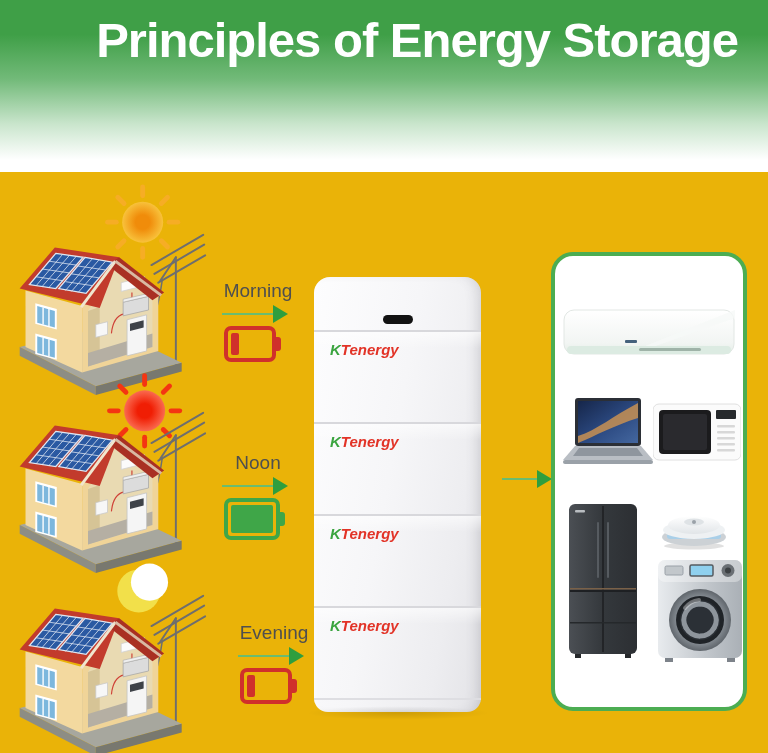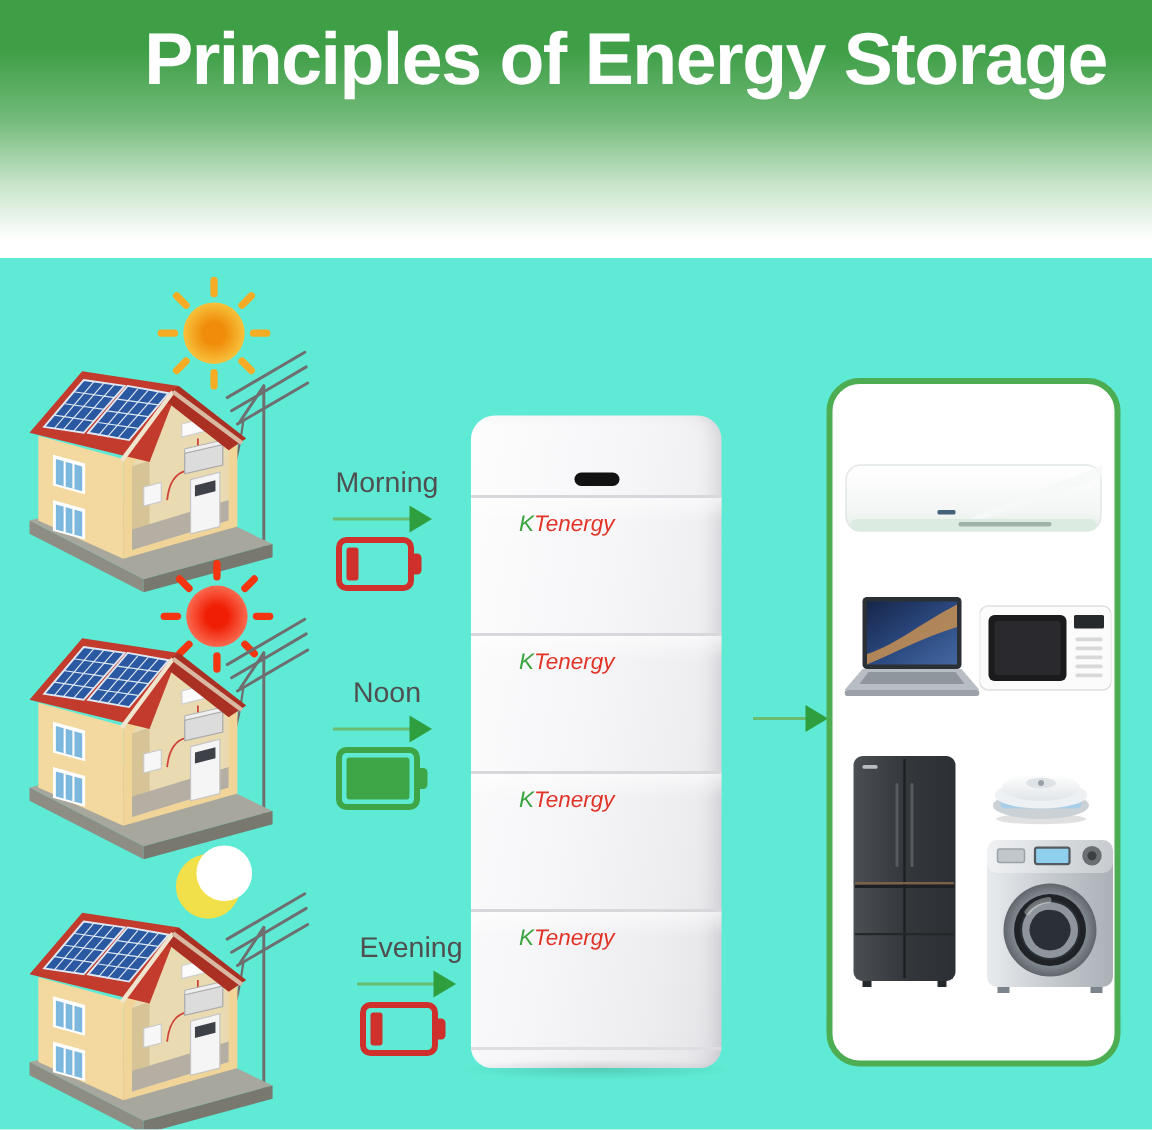--- a/index.html
+++ b/index.html
@@ -1,34 +1,34 @@
 <!DOCTYPE html>
 <html style="--header-green: #3f9f47; --arrow-shaft: #6abc70; --arrow-head: #2f9e3e; --brand-red: #e23327; --brand-green: #3aa43f; --panel-border: #4cad52; --label-text: #4f4f4f; --sun-morning-core: #f08c0a; --sun-morning-edge: #f8c23c; --sun-morning-ray: #f6ad25; --sun-noon-core: #f01e04; --sun-noon-edge: #fa6a50; --sun-noon-ray: #f43512; --moon: #f2e04a;"><head>
 <meta charset="utf-8">
 <style>
   html,body{margin:0;padding:0;background:#fff;}
-  .canvas{position:relative;width:768px;height:753px;background:#5eead4;overflow:hidden;
+  .canvas{position:relative;width:768px;height:753px;background:#eab308;overflow:hidden;
           font-family:"Liberation Sans",sans-serif;}
 
   
   .header{position:absolute;left:0;top:0;width:768px;height:172px;
     background:linear-gradient(180deg,var(--header-green,#3f9f47) 0%,var(--header-green,#3f9f47) 20%,
                #72ba79 46%,#c9e5cc 72%,#ffffff 93%);}
   .title{position:absolute;top:12px;right:30px;text-align:right;color:#ffffff;
     font-weight:700;font-size:49px;line-height:57px;letter-spacing:-1px;}
 
   
   .scene-svg{position:absolute;left:6px;width:205px;height:220px;}
   .scene--morning{top:179px;} .scene--noon{top:357px;} .scene--evening{top:540px;}
   .scene--morning .rays{stroke:var(--sun-morning-ray,#f6ad25);}
   .scene--noon .rays{stroke:var(--sun-noon-ray,#f43512);}
 
   
   .time-group{position:absolute;width:76px;display:flex;flex-direction:column;align-items:flex-start;}
-  .tg-morning{left:220px;top:280px;margin-top:32px;} .tg-noon{left:220px;top:452px;justify-content:center;} .tg-evening{left:220px;top:622px;margin-left:16px;}
+  .tg-morning{left:220px;top:280px;} .tg-noon{left:220px;top:452px;justify-content:center;} .tg-evening{left:220px;top:622px;margin-left:16px;}
   .time-label{align-self:center;font-size:19px;color:var(--label-text,#4f4f4f);line-height:22px;}
   .flow-arrow{position:relative;width:66px;height:18px;margin:3px 0 3px 2px;}
   .flow-arrow::before{content:'';position:absolute;left:0;right:13px;top:7.5px;height:2.5px;
     background:var(--arrow-shaft,#6abc70);}
   .flow-arrow::after{content:'';position:absolute;right:0;top:0;width:0;height:0;
     border:9px solid transparent;border-right:none;border-left:15px solid var(--arrow-head,#2f9e3e);}
   .battery{position:relative;margin-left:4px;width:44px;height:28px;
     border:4px solid var(--bcolor,#d0302b);border-radius:7px;}
   .battery::after{content:'';position:absolute;right:-9px;top:50%;margin-top:-7px;width:5px;height:14px;
     border-radius:0 3px 3px 0;background:var(--bcolor,#d0302b);}
@@ -40,21 +40,21 @@
   
   .tower{position:absolute;left:314px;top:277px;width:167px;height:435px;
     background:linear-gradient(100deg,#fdfdfe 0%,#f6f6f8 45%,#ededf0 78%,#e3e3e7 100%);
     border-radius:16px 16px 14px 14px;
     box-shadow:inset -10px 0 14px -8px rgba(60,60,70,.20), inset 6px 0 10px -8px rgba(255,255,255,.95);}
   .tower-cap{position:relative;height:53px;border-radius:16px 16px 0 0;}
   .vent{position:absolute;left:50%;bottom:6px;margin-left:-15px;width:30px;height:9px;
     border-radius:5px;background:#121212;}
   .tower-module{position:relative;height:90px;border-top:2px solid #d8d8dc;
     background:linear-gradient(180deg,rgba(255,255,255,.6),rgba(255,255,255,0) 18%);}
-  .brand{position:absolute;left:32px;top:9px;font-style:italic;font-weight:400;font-size:15px;letter-spacing:0;}
+  .brand{position:absolute;left:16px;top:9px;font-style:italic;font-weight:700;font-size:15px;letter-spacing:0;}
   .brand .k{font-style:italic;color:var(--brand-green,#3aa43f);}
   .brand .r{font-style:italic;color:var(--brand-red,#e23327);}
   .tower-base{height:20px;border-top:2px solid #dedee2;border-radius:0 0 14px 14px;}
   .tower-shadow{position:absolute;left:306px;top:706px;width:184px;height:14px;
     background:radial-gradient(ellipse at center,rgba(0,0,0,.12) 0%,rgba(0,0,0,0) 70%);}
 
   
   .out-arrow{position:absolute;left:500px;top:467px;width:50px;}
 
   

